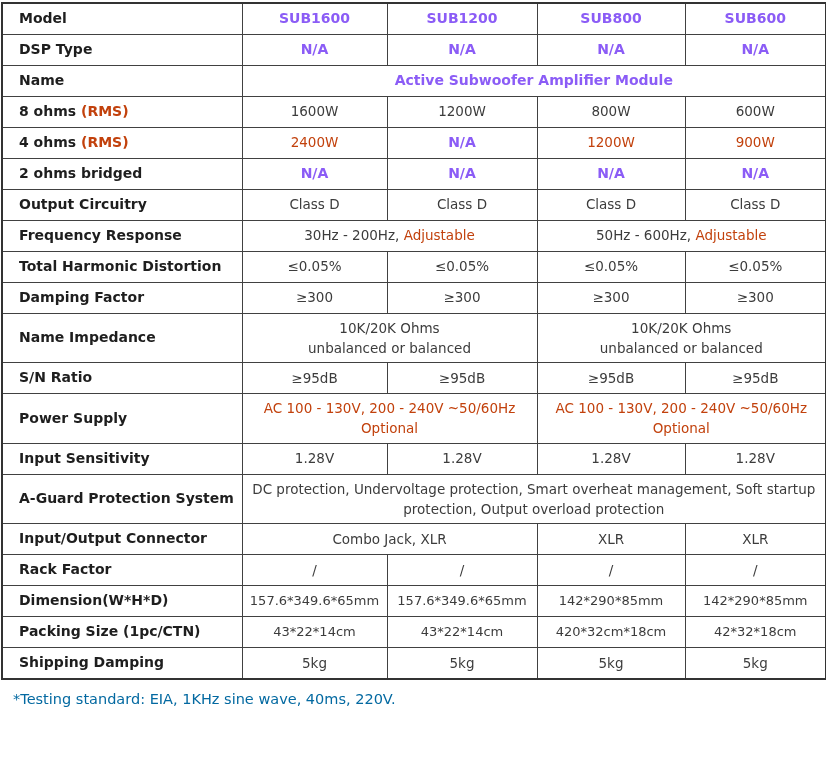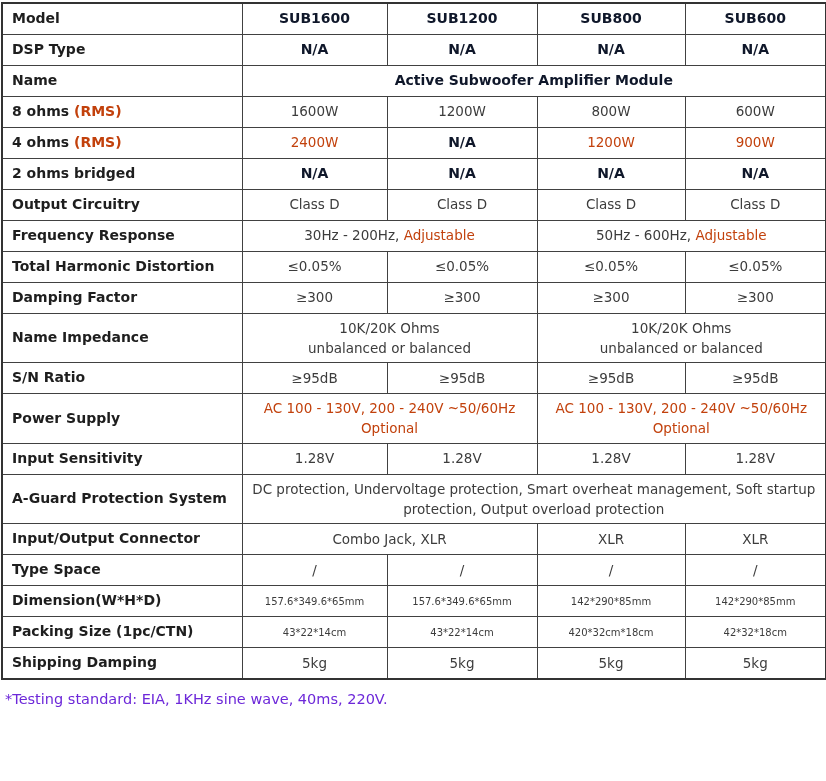--- a/index.html
+++ b/index.html
@@ -14,39 +14,39 @@
     border-collapse:collapse;table-layout:fixed;
     border:2px solid #333333;
   }
   th,td{
     border:1.5px solid #414141;
     box-sizing:border-box;
     vertical-align:middle;
   }
   th{
     text-align:left;
-    padding:5px 4px 5px 9px;
+    padding:5px 4px 5px 16px;
     font-size:14px;font-weight:bold;color:#1e1e1e;
     line-height:1.4;
     white-space:nowrap;overflow:hidden;
   }
   td{
     text-align:center;
     padding:4px 2px;
     font-size:13.5px;font-weight:normal;color:#3c3c3c;
     line-height:1.5;
   }
-  td.b{font-weight:bold;color:#0f172a;font-size:14px;}
-  td.sm{font-size:10px;}
+  td.b{font-weight:bold;color:#8b5cf6;font-size:14px;}
+  td.sm{font-size:13px;}
   .red{color:#c2410c;}
   tr{height:31px;}
   .notes{padding:10px 6px 0 5px;}
   .notes p{
-    margin:0 0 14px 0;
-    font-size:14.5px;color:#6d28d9;line-height:1.3;
+    margin:0 0 14px 8px;
+    font-size:14.5px;color:#0369a1;line-height:1.3;
   }
 </style>
 </head>
 <body>
 
 <div class="page">
   <table class="spec">
     <colgroup>
       <col style="width:240px">
       <col style="width:145px">
@@ -148,21 +148,21 @@
           <th><span>A-Guard Protection System</span></th>
           <td colspan="4"><span>DC protection, Undervoltage protection, Smart overheat management, Soft startup protection, Output overload protection</span></td>
         </tr>
         <tr>
           <th><span>Input/Output Connector</span></th>
           <td colspan="2"><span>Combo Jack, XLR</span></td>
           <td><span>XLR</span></td>
           <td><span>XLR</span></td>
         </tr>
         <tr>
-          <th><span>Type Space</span></th>
+          <th><span>Rack Factor</span></th>
           <td><span>/</span></td>
           <td><span>/</span></td>
           <td><span>/</span></td>
           <td><span>/</span></td>
         </tr>
         <tr>
           <th><span>Dimension(W*H*D)</span></th>
           <td class="sm"><span>157.6*349.6*65mm</span></td>
           <td class="sm"><span>157.6*349.6*65mm</span></td>
           <td class="sm"><span>142*290*85mm</span></td>

